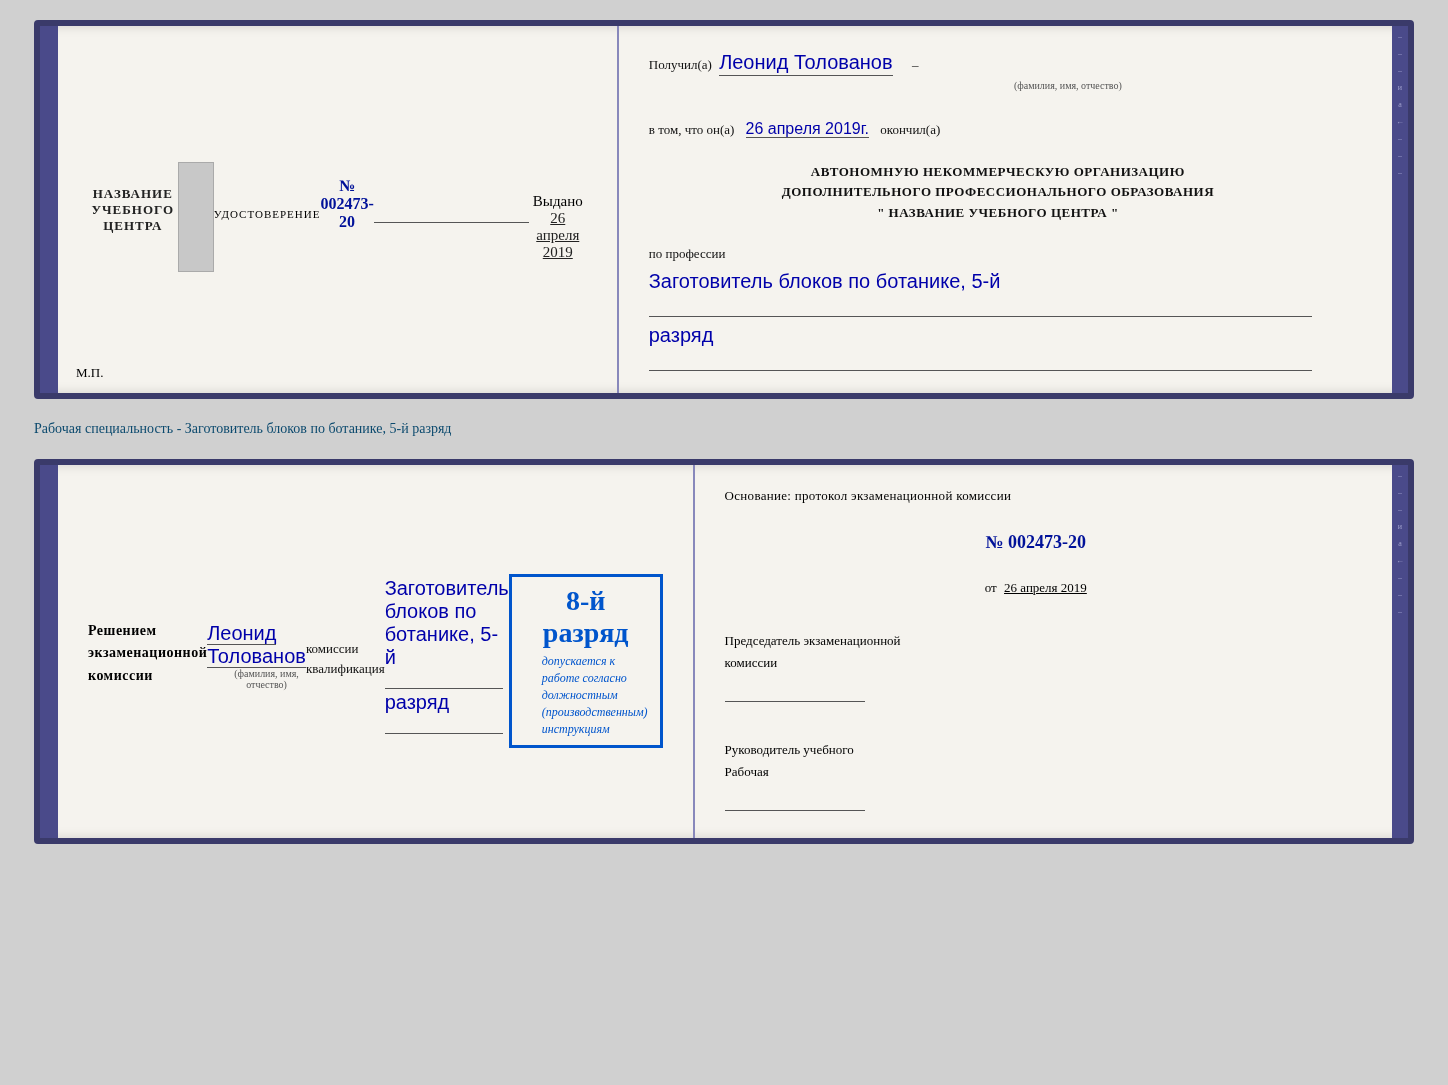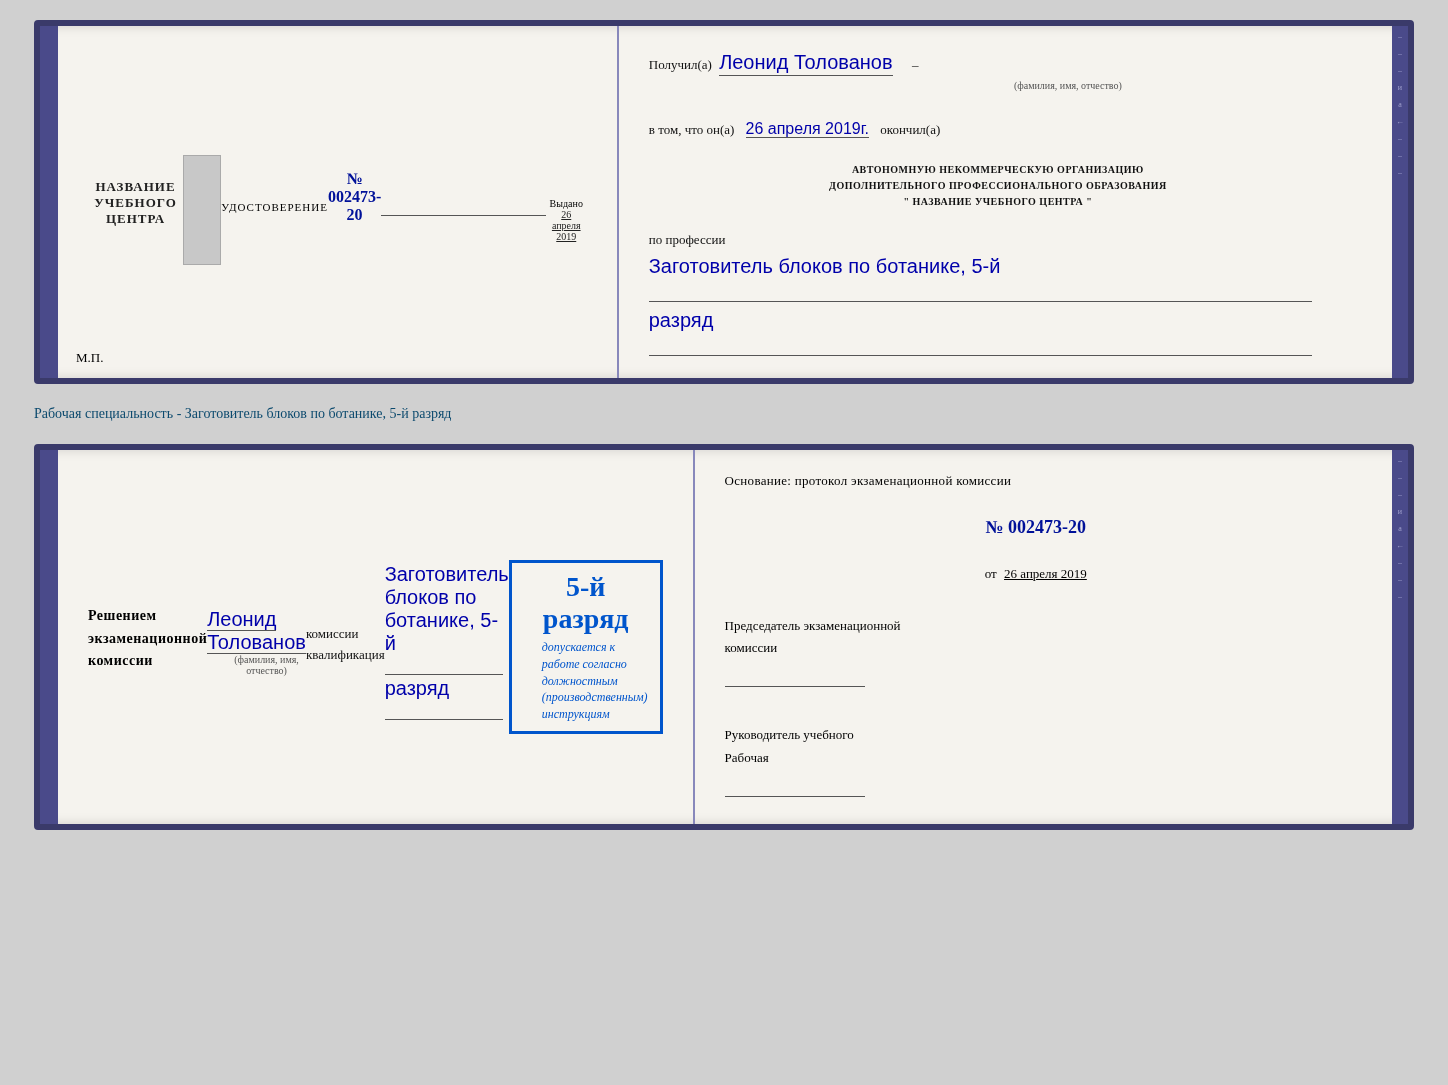--- a/index.html
+++ b/index.html
@@ -88,21 +88,21 @@
     }
 
     .underline-block {
       width: 80%;
       border-bottom: 1px solid #555;
       margin: 6px auto;
       height: 18px;
     }
 
     .vydano-line {
-      font-size: 10px;
+      font-size: 15px;
       margin-top: 26px;
       text-align: center;
     }
 
     .vydano-line .underlined {
       text-decoration: underline;
       color: #222;
     }
 
     .mp-label {
@@ -147,21 +147,21 @@
       height: 18px;
     }
 
     .center-text {
       text-align: center;
     }
 
     .bold-center {
       font-weight: bold;
       text-align: center;
-      font-size: 10px;
+      font-size: 13px;
       letter-spacing: 0.5px;
     }
 
     
     .separator-label {
       width: 1380px;
       font-size: 14px;
       color: #0c4a6e;
       padding: 6px 0;
     }
@@ -345,21 +345,21 @@
     <div class="qualification-label right-row" style="margin-top:10px;">комиссии квалификация</div>
 
     <div style="width:100%; text-align:left;">
       <span class="handwritten-large">Заготовитель блоков по ботанике, 5-й</span>
       <div class="underline-field-wide"></div>
       <span class="handwritten-large">разряд</span>
       <div class="underline-field-wide"></div>
     </div>
 
     <div class="stamp-box">
-      <span class="stamp-grade">5-й разряд</span>
+      <span class="stamp-grade">8-й разряд</span>
       <div class="stamp-permission">
         <span>допускается к</span>
         <em>работе согласно должностным (производственным) инструкциям</em>
       </div>
     </div>
   </div>
 
   <div class="doc-right">
     <div class="card2-right-row">
       <span style="letter-spacing:0.3px;">Основание: протокол экзаменационной комиссии</span>

